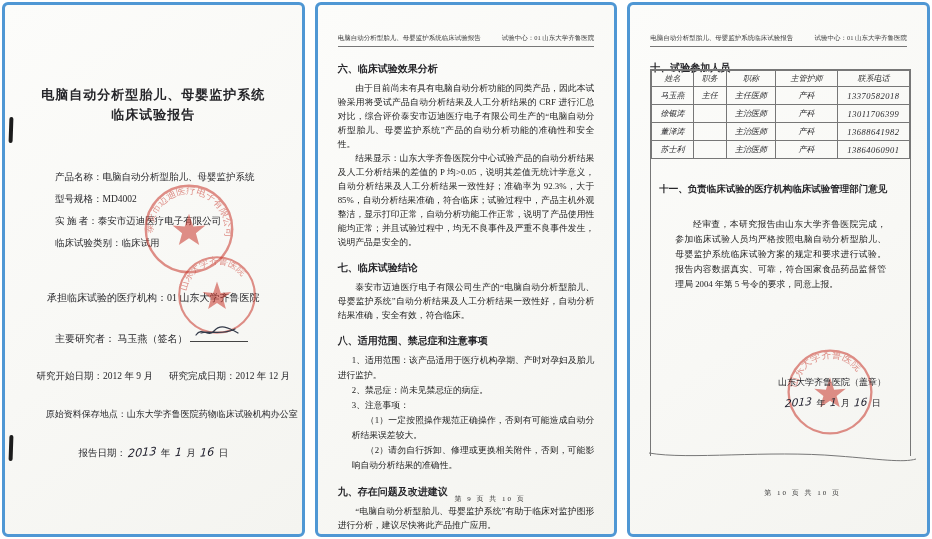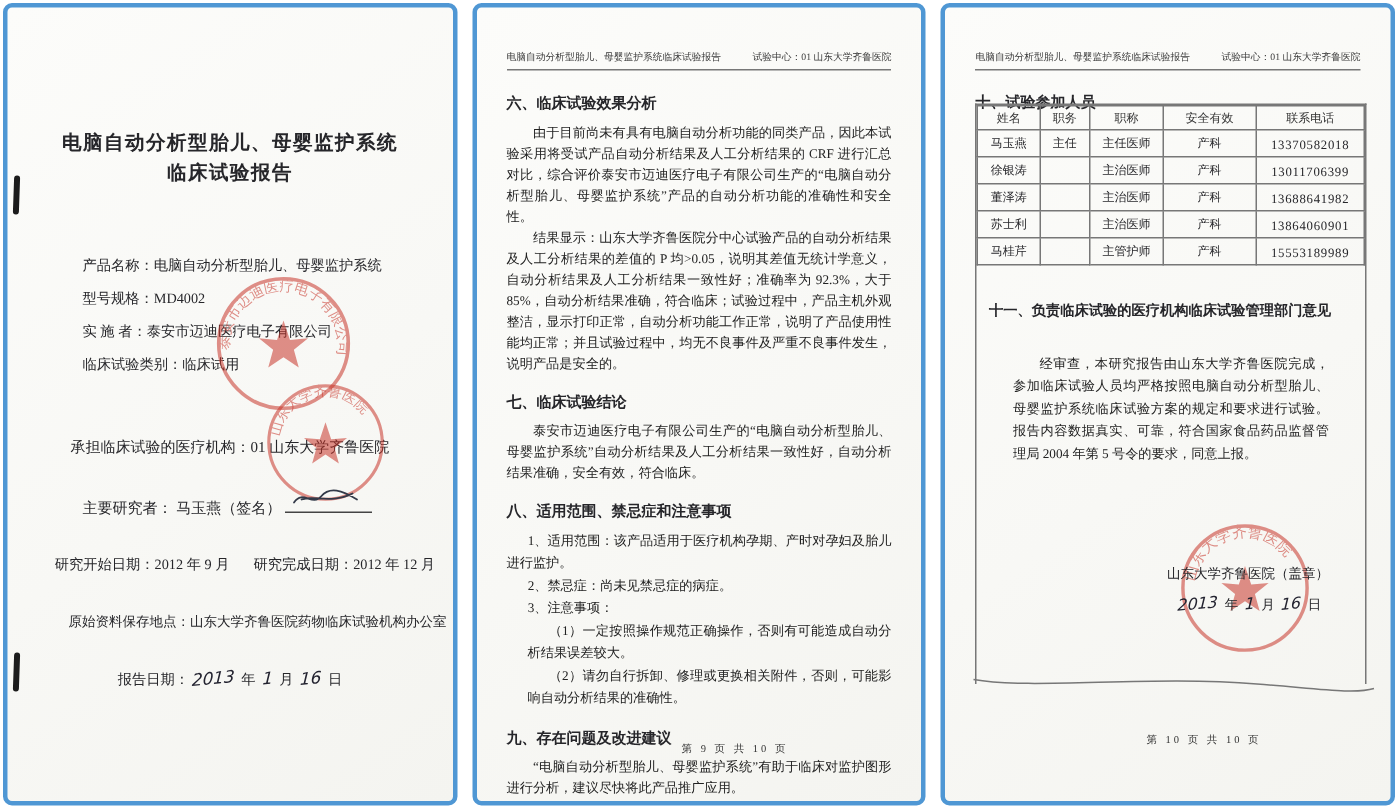--- a/index.html
+++ b/index.html
@@ -31,21 +31,21 @@
   .hdr{display:flex;justify-content:space-between;align-items:flex-end;font-size:6.5px;color:#3a3a3a;
        border-bottom:1px solid #777;padding-bottom:3px;}
   .sec-h{font-size:10px;font-weight:bold;margin:12px 0 5px;}
   .doc p{font-size:8.8px;line-height:14px;margin:0;text-align:justify;text-indent:2em;color:#222;}
   .itm{text-indent:1.6em !important;line-height:15px !important;}
   .itm2{padding-left:14px;text-indent:1.6em !important;line-height:15px !important;}
   .pgfoot{position:absolute;left:0;right:0;text-align:center;font-size:7px;letter-spacing:2px;color:#333;margin-left:48px;}
   
   .bigbox{position:absolute;top:64px;left:20px;right:16px;height:386px;
           border-left:1px solid #777;border-right:1px solid #777;border-top:1px solid #777;}
-  .ptable{width:100%;border-collapse:collapse;}
+  .ptable{width:100%;border-collapse:collapse;font-style:italic;}
   .ptable th,.ptable td{border:1px solid #777;font-size:8px;font-weight:normal;text-align:center;
                         height:17px;padding:0 2px;}
   .ptable th{height:15px;color:#333;}
   .ptable td.phone{font-size:8.5px;letter-spacing:.5px;}
   .s11-h{font-size:9.5px;font-weight:bold;margin:24px 8px 21px;}
   .s11-p{margin:0 24px !important;line-height:15px !important;}
   .stampblock{position:absolute;right:24px;top:306px;text-align:center;font-size:9px;white-space:nowrap;}
   .stampblock .dateline{margin-top:7px;}
   .wavy{position:absolute;left:-3px;right:-3px;bottom:-9px;height:16px;}
 </style>
@@ -164,21 +164,21 @@
             <col style="width:13%">
             <col style="width:19%">
             <col style="width:24%">
             <col style="width:28%">
           </colgroup>
         <tbody>
             <tr>
           <th>姓名</th>
           <th>职务</th>
           <th>职称</th>
-          <th>安全有效</th>
+          <th>主管护师</th>
           <th>联系电话</th>
         </tr>
         <tr>
           <td>马玉燕</td>
               <td>主任</td>
               <td>主任医师</td>
               <td>产科</td>
               <td class="phone">13370582018</td>
         </tr>
         <tr>
@@ -194,27 +194,20 @@
               <td>主治医师</td>
               <td>产科</td>
               <td class="phone">13688641982</td>
         </tr>
         <tr>
           <td>苏士利</td>
               <td></td>
               <td>主治医师</td>
               <td>产科</td>
               <td class="phone">13864060901</td>
-        </tr>
-        <tr>
-          <td>马桂芹</td>
-              <td></td>
-              <td>主管护师</td>
-              <td>产科</td>
-              <td class="phone">15553189989</td>
         </tr>
       </tbody>
         </table>
 
       <div class="s11-h">十一、负责临床试验的医疗机构临床试验管理部门意见</div>
       <p class="s11-p" style="font-size:8.8px;text-align:justify;text-indent:2em;font-family:inherit;color:#222;">经审查，本研究报告由山东大学齐鲁医院完成，参加临床试验人员均严格按照电脑自动分析型胎儿、母婴监护系统临床试验方案的规定和要求进行试验。报告内容数据真实、可靠，符合国家食品药品监督管理局 2004 年第 5 号令的要求，同意上报。</p>
 
       <div class="seal" style="right:34px;top:276px;width:92px;height:92px;">
         <svg viewBox="0 0 100 100">
           <circle cx="50" cy="50" r="45" fill="none" stroke="currentColor" stroke-width="2.5"></circle>

